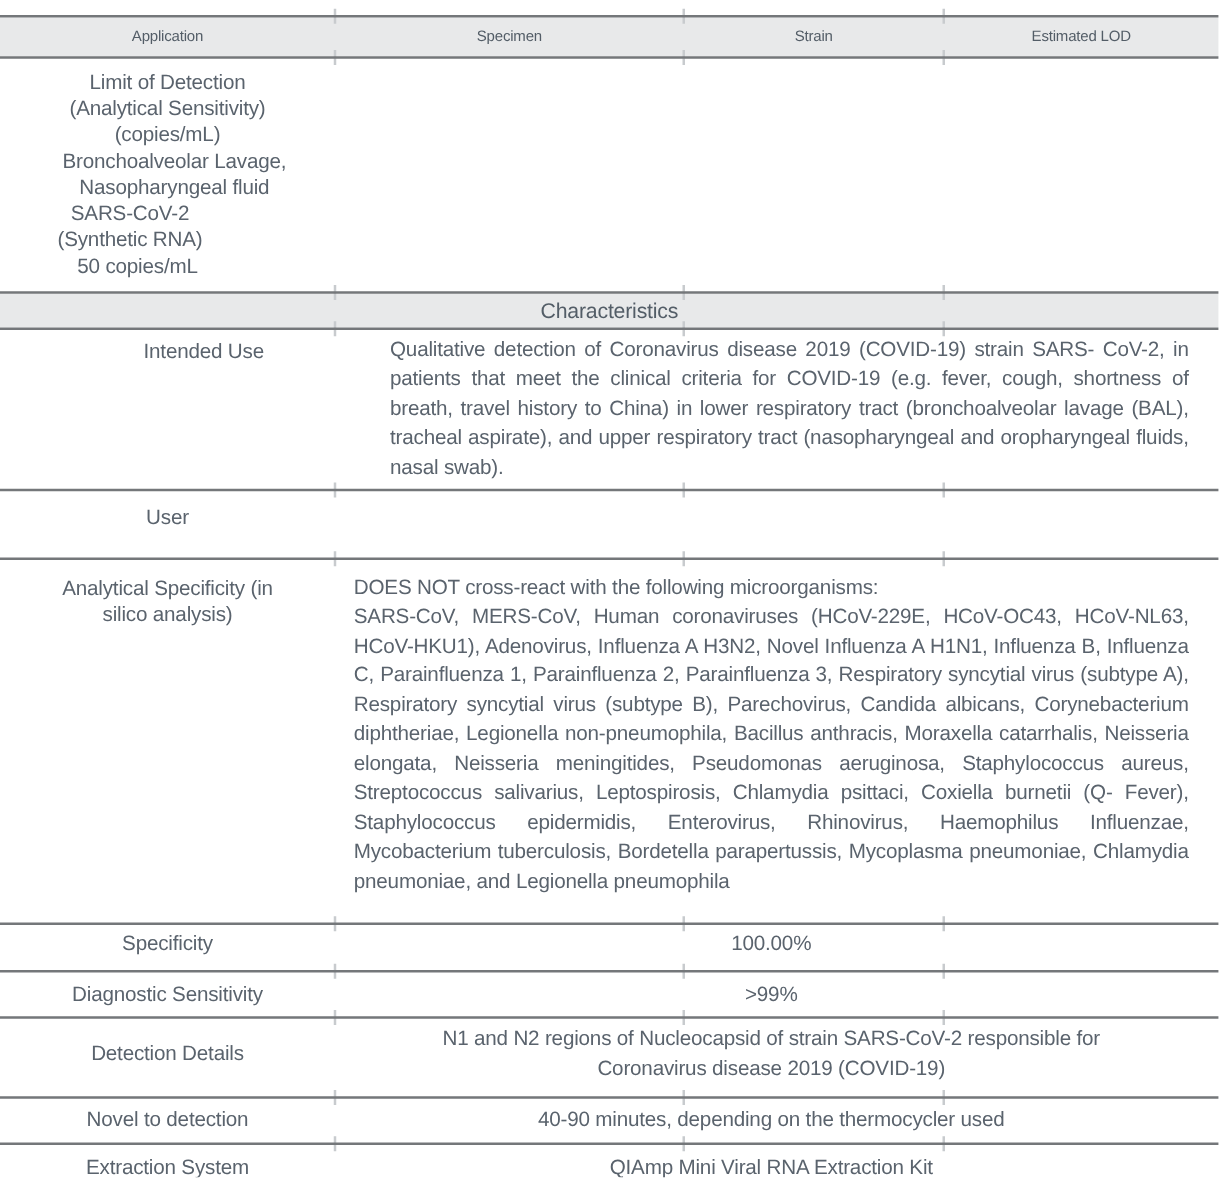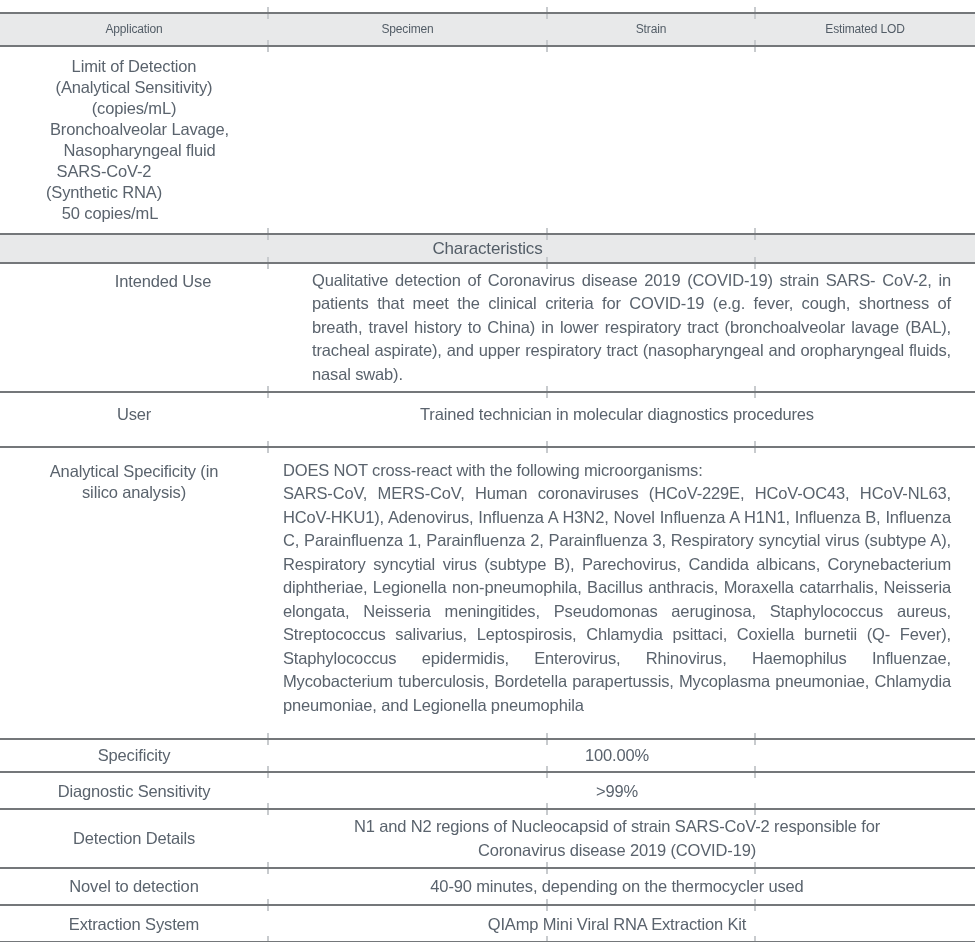--- a/index.html
+++ b/index.html
@@ -26,21 +26,21 @@
   .trow{display:flex;}
   .trow .label{width:268px;box-sizing:border-box;text-align:center;line-height:21px;white-space:pre-line;}
   .trow .value{flex:1;box-sizing:border-box;padding-left:15px;padding-right:24px;}
   .value.just{text-align:justify;line-height:23.5px;white-space:pre-line;}
   .value.cent{text-align:center;line-height:21px;white-space:pre-line;}
   .value.tall{line-height:23.5px;}
   .top{align-items:flex-start;}
   .top .label{padding-top:2px;}
   .mid{align-items:center;}
   .pv4{padding-top:4.5px;padding-bottom:4.5px;margin-left:29px;}
-  .pv5{padding-top:5px;padding-bottom:5px;}
+  .pv5{padding-top:5px;padding-bottom:10px;}
   .pv6{padding-top:8px;padding-bottom:6px;}
   .pv7{padding-top:7px;padding-bottom:7px;}
   .pv11{padding-top:11px;padding-bottom:21px;}
   .caption{margin-top:11px;text-align:center;line-height:21px;color:#0c4a6e;}
 </style>
 </head>
 <body>
 
 <div class="page">
 
@@ -101,21 +101,20 @@
 
   <div class="rule">
       <span class="tick t1"></span>
       <span class="tick t2"></span>
       <span class="tick t3"></span>
       <span class="bar"></span>
     </div>
 
   <div class="trow mid pv11">
     <div class="label">User</div>
-    <div class="value cent">Trained technician in molecular diagnostics procedures</div>
   </div>
 
   <div class="rule">
       <span class="tick t1"></span>
       <span class="tick t2"></span>
       <span class="tick t3"></span>
       <span class="bar"></span>
     </div>
 
   <div class="trow top pv11">

